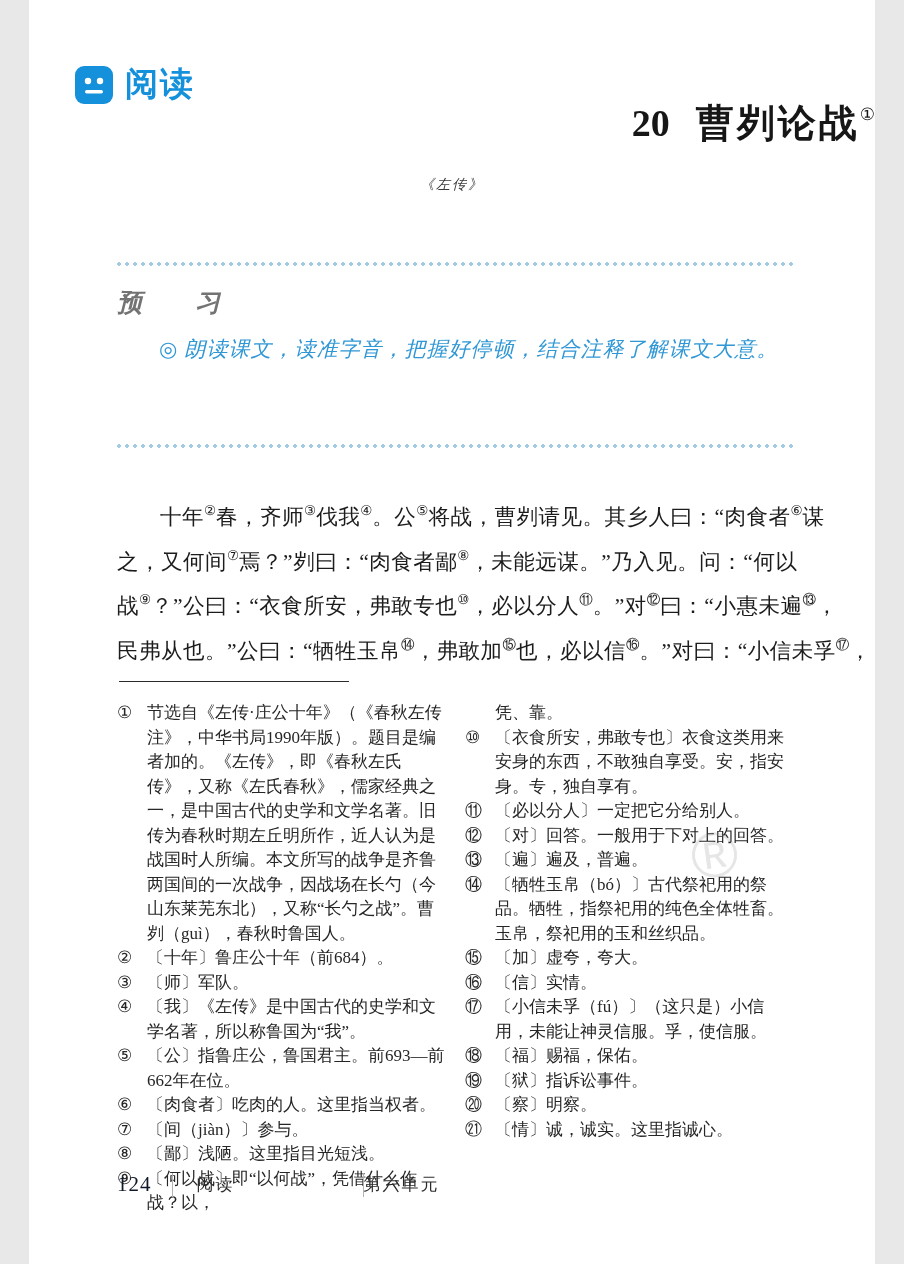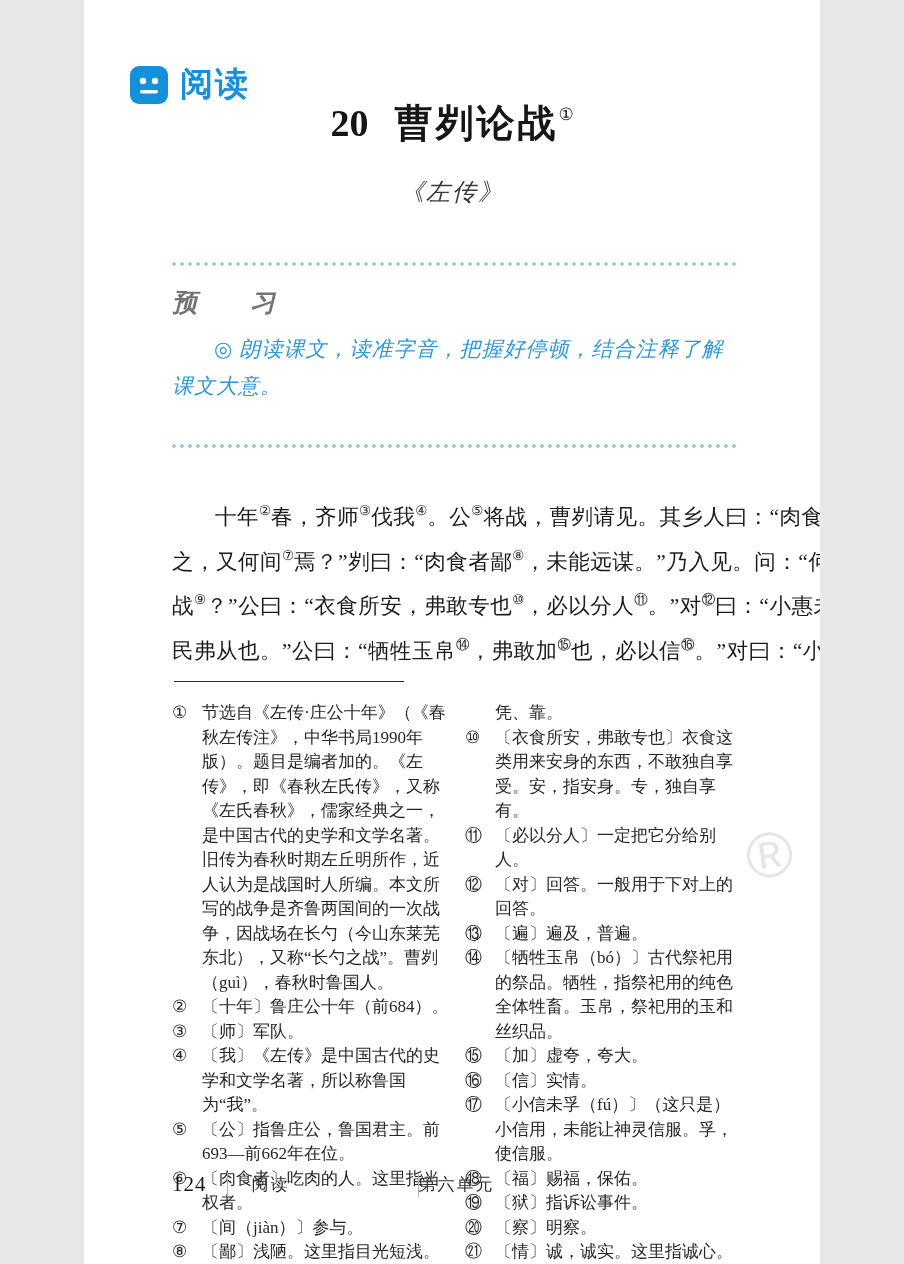--- a/index.html
+++ b/index.html
@@ -1,35 +1,35 @@
 <!DOCTYPE html>
 <html><head>
 <meta charset="utf-8">
 <style>
   * { margin:0; padding:0; box-sizing:border-box; }
   html,body { background:#e8e8e8; }
   .page {
-    position:relative; width:736px; height:1264px; margin:0 auto;
+    position:relative; width:846px; height:1264px; margin:0 auto;
     background:#ffffff; overflow:hidden;
     font-family:"Liberation Serif","DejaVu Serif",serif; color:#212121;
   }
   
   .lesson-header { position:absolute; top:62px; left:46px; display:flex; align-items:center; gap:12px; }
   .smiley { width:38px; height:38px; flex:none; }
   .section-label {
     font-family:"Liberation Sans","DejaVu Sans",sans-serif;
     font-size:33px; font-weight:700; color:#1590db; letter-spacing:2px;
   }
   
-  .lesson-title { position:absolute; top:98px; left:0; width:100%; text-align:center;
+  .lesson-title { position:absolute; top:98px; left:0; width:100%; text-align:right;
     font-size:38px; font-weight:600; letter-spacing:3px; color:#161616; }
   .lesson-title .num { margin-right:26px; letter-spacing:0; }
   .lesson-title sup { font-size:17px; font-weight:400; vertical-align:16px; letter-spacing:0; }
   .source-line { position:absolute; top:176px; left:0; width:100%; text-align:center;
-    font-size:24px; color:#3a3a3a; font-style:italic; letter-spacing:2px; }
+    font-size:14px; color:#3a3a3a; font-style:italic; letter-spacing:2px; }
   
   .dotted { position:absolute; left:88px; right:82px; height:4px;
     background-image:radial-gradient(circle at 2px 2px, #a3cbe4 1.6px, transparent 2px);
     background-size:8px 4px; background-repeat:repeat-x; }
   .dotted.top { top:262px; }
   .dotted.bottom { top:444px; }
   
   .preview { position:absolute; top:286px; left:88px; right:84px; color:#2f97d5; font-style:italic; }
   .preview h2 { font-size:25px; font-weight:700; letter-spacing:14px; margin-bottom:12px; color:#737373; }
   .preview p { font-size:21px; line-height:37px; text-indent:2em; letter-spacing:1px; }

